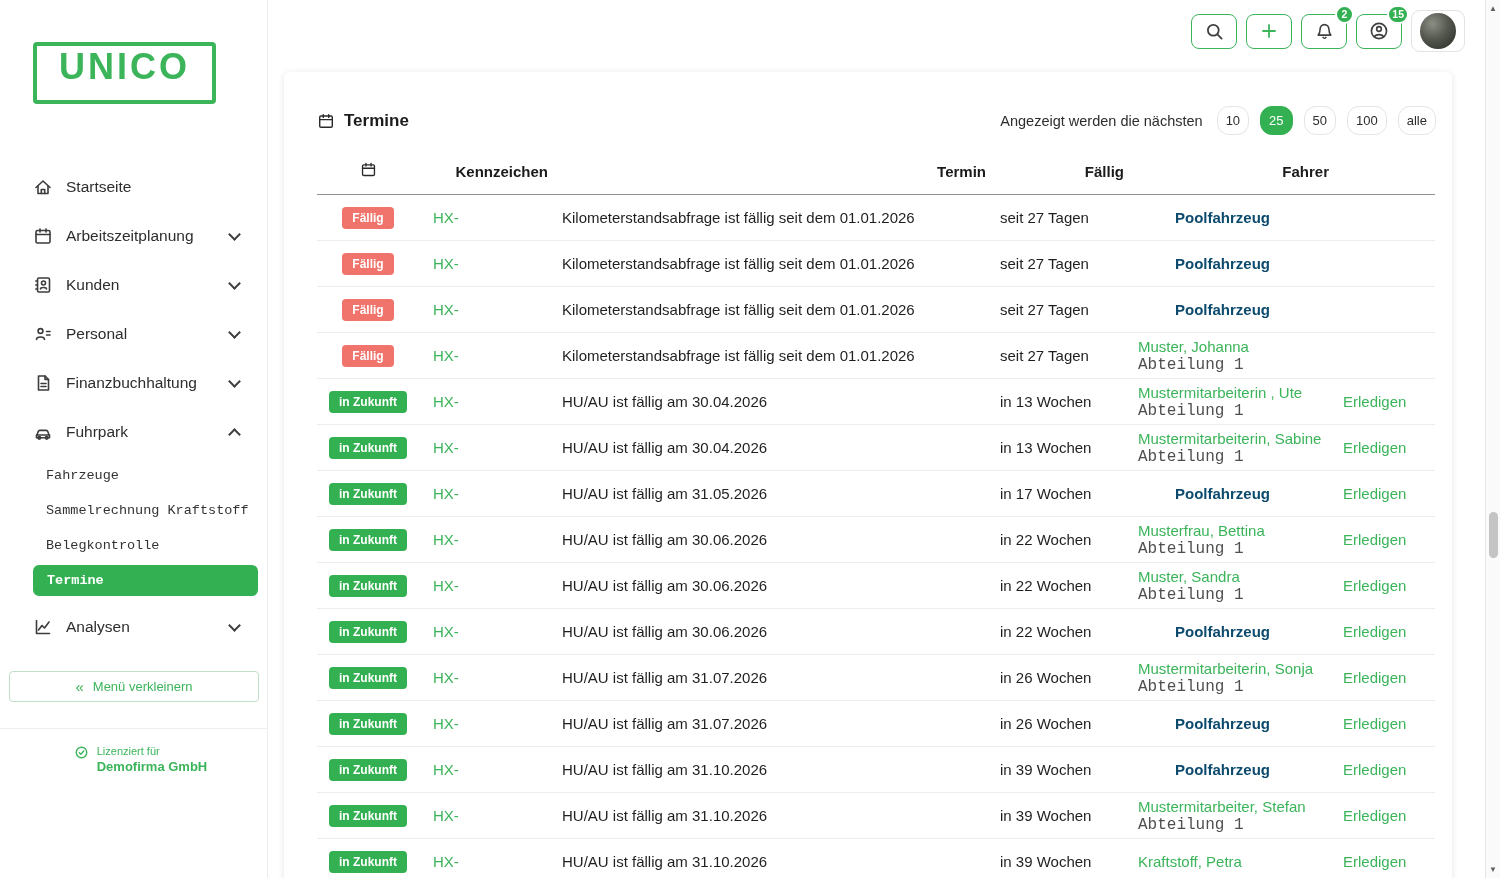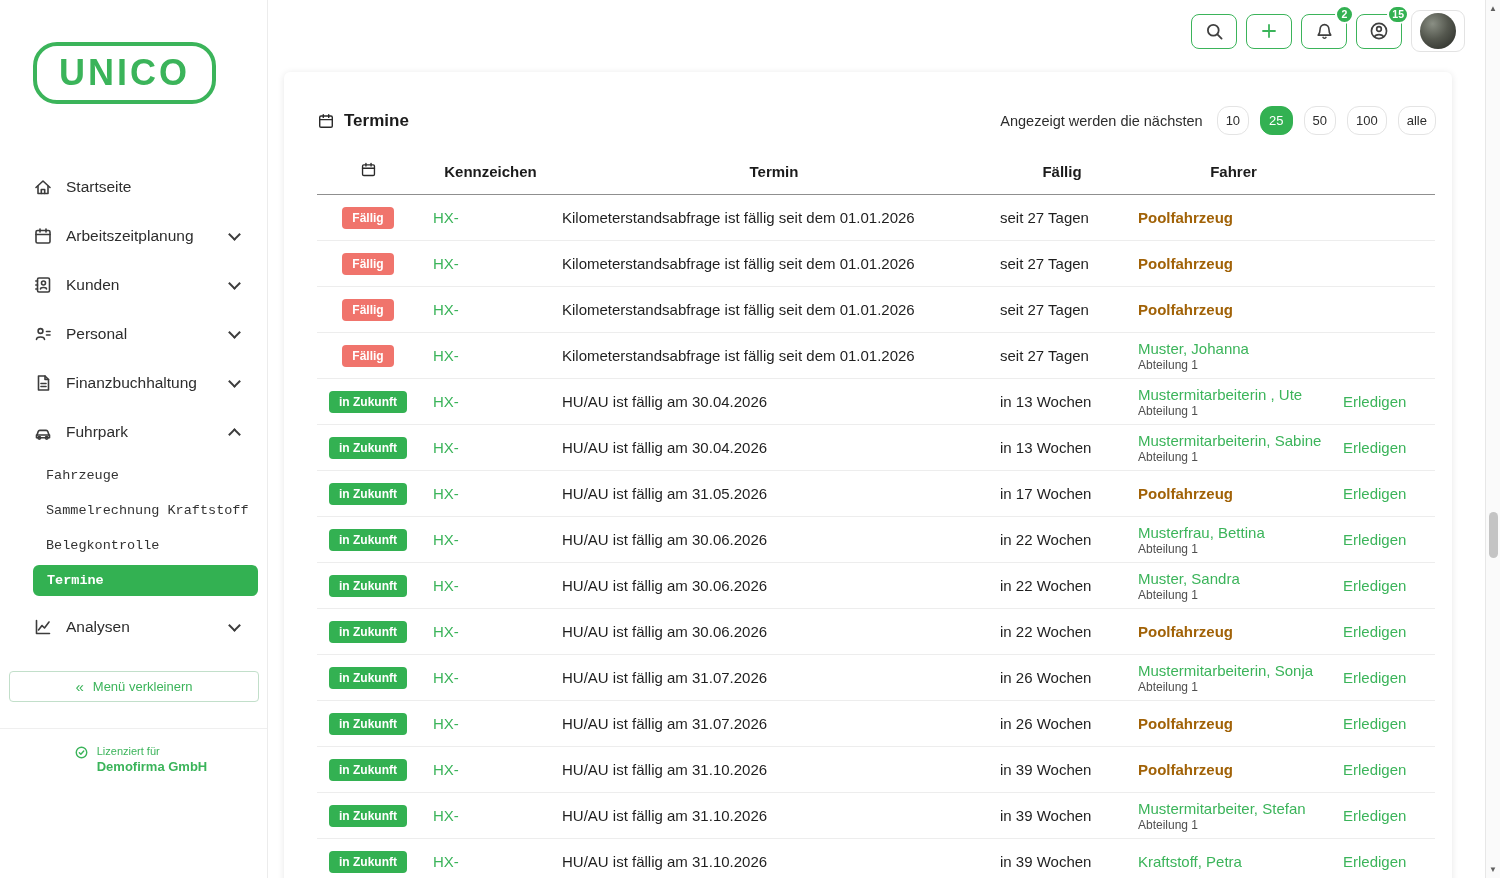--- a/index.html
+++ b/index.html
@@ -10,21 +10,21 @@
     --muted:#4f4f4f;
     --border-light:#ededed;
   }
   *{box-sizing:border-box;margin:0;padding:0;}
   html,body{width:1500px;height:878px;overflow:hidden;}
   body{font-family:"Liberation Sans",sans-serif;background:#fff;color:var(--text);position:relative;}
   .app{display:flex;width:1500px;height:878px;}
 
   
   .sidebar{width:268px;min-width:268px;background:#fff;border-right:1px solid #ececec;position:relative;padding-top:42px;}
-  .logo-box{margin-left:33px;width:183px;height:62px;border:4px solid var(--green);border-radius:24px;display:flex;align-items:center;justify-content:center;color:var(--green);font-weight:bold;font-size:36px;letter-spacing:3px;}
+  .logo-box{margin-left:33px;width:183px;height:62px;border:4px solid var(--green);border-radius:4px;display:flex;align-items:flex-start;justify-content:center;color:var(--green);font-weight:bold;font-size:36px;letter-spacing:3px;}
   .nav{margin-top:58px;}
   .nav-item{display:flex;align-items:center;gap:13px;padding:0 28px 0 33px;height:49px;font-size:15.5px;color:#2d2d2d;cursor:pointer;}
   .nav-item svg{flex:0 0 auto;}
   .chev{width:9px;height:9px;border-right:2px solid #3c3c3c;border-bottom:2px solid #3c3c3c;margin-left:auto;margin-top:-3px;transform:rotate(45deg);}
   .chev.up{transform:rotate(-135deg);margin-top:5px;}
   .submenu{padding:2px 0 4px 0;}
   .subitem{display:flex;align-items:center;height:35px;padding-left:46px;font-size:13.5px;color:#333;cursor:pointer;font-family:Liberation Mono, monospace;}
   .subitem.active{background:var(--badge-green);color:#fff;margin:2px 9px 2px 33px;border-radius:6px;padding-left:14px;height:31px;font-weight:600;}
   .collapse-btn{display:flex;align-items:center;justify-content:center;gap:9px;margin:20px 9px 0 9px;height:31px;border:1px solid #c2dfca;border-radius:4px;background:#fff;color:var(--green);font-size:13px;cursor:pointer;width:250px;font-family:inherit;}
   .collapse-btn .laquo{font-size:15px;line-height:1;}
@@ -48,31 +48,31 @@
   .page-title{font-size:17px;font-weight:700;color:#1c1c1c;}
   .ps-wrap{display:flex;align-items:center;gap:11px;}
   .ps-label{font-size:14.5px;color:#2d2d2d;margin-right:3px;}
   .ps-btn{min-width:29px;height:29px;padding:0 8px;border:1px solid #e4e4e4;border-radius:12px;background:#fff;color:#2d2d2d;font-size:13px;cursor:pointer;font-family:inherit;}
   .ps-btn.active{background:var(--badge-green);border-color:var(--badge-green);color:#fff;}
 
   
   table{width:1118px;border-collapse:collapse;margin-top:16px;font-size:15px;table-layout:fixed;}
   col.c-status{width:102px;} col.c-kz{width:129px;} col.c-termin{width:438px;}
   col.c-faellig{width:138px;} col.c-fahrer{width:205px;} col.c-action{width:106px;}
-  thead th{text-align:center;font-weight:700;color:#1b1b1b;font-size:15px;padding:10px 0 13px 14px;border-bottom:1px solid #8f8f8f;}
+  thead th{text-align:right;font-weight:700;color:#1b1b1b;font-size:15px;padding:10px 0 13px 14px;border-bottom:1px solid #8f8f8f;}
   thead th.th-status{text-align:center;padding-left:0;}
   tbody td{border-bottom:1px solid var(--border-light);height:46px;vertical-align:middle;padding-left:14px;}
   td.col-status{text-align:center;padding-left:0;}
   .badge{display:inline-block;padding:4px 10px;border-radius:4px;color:#fff;font-size:12px;font-weight:700;white-space:nowrap;}
   .badge.overdue{background:var(--red);}
   .badge.future{background:var(--badge-green);}
   .kz{color:var(--green);cursor:pointer;text-decoration:none;}
-  .fahrer-name.pool{font-weight:700;color:#a16207;}
+  .fahrer-name.pool{font-weight:700;color:#0c4a6e;margin-left:37px;}
   .fahrer-name.person{color:var(--green);cursor:pointer;}
-  .abteilung{font-size:12px;color:var(--muted);margin-top:1px;}
+  .abteilung{font-size:16px;color:var(--muted);margin-top:1px;font-family:Liberation Mono, monospace;}
   .action-link{color:var(--green);cursor:pointer;text-decoration:none;}
 
   
   .win-scrollbar{position:absolute;top:0;right:0;width:15px;height:878px;background:#fafafa;border-left:1px solid #e7e7e7;z-index:10;}
   .sb-arrow{position:absolute;left:0;width:14px;height:15px;display:flex;align-items:center;justify-content:center;color:#5f5f5f;font-size:8px;}
   .sb-arrow.up{top:1px;} .sb-arrow.down{bottom:1px;}
   .sb-thumb{position:absolute;left:3px;width:9px;height:46px;top:512px;background:#c4c4c4;border-radius:5px;}
 </style>
 </head>
 <body>

